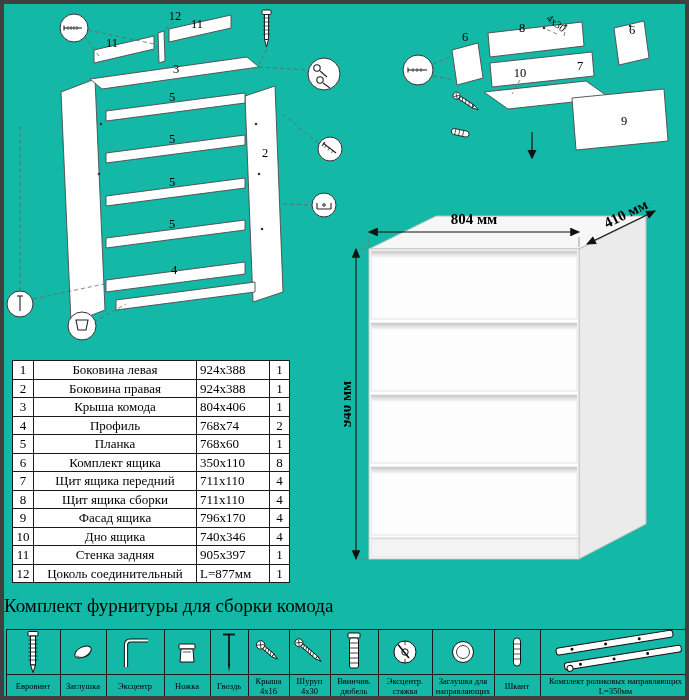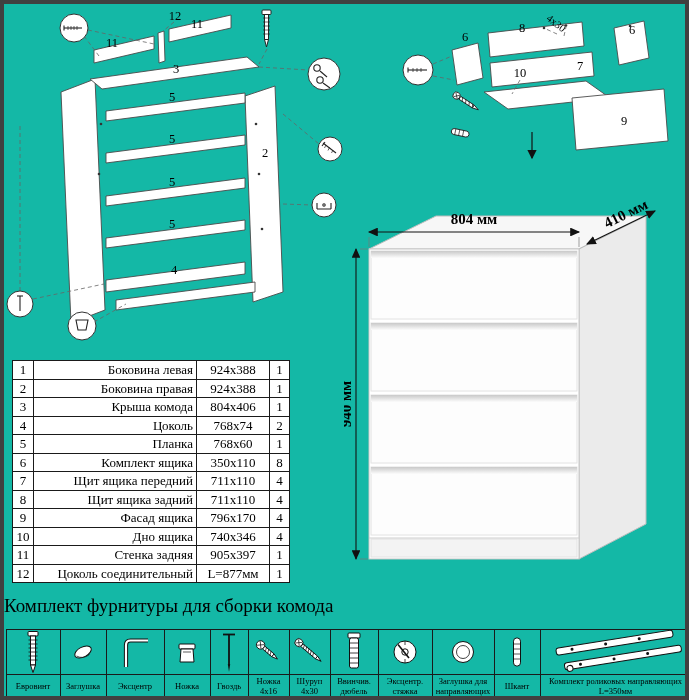--- a/index.html
+++ b/index.html
@@ -5,22 +5,22 @@
   *{box-sizing:border-box;margin:0;padding:0}
   html,body{background:#fff}
   .sheet{position:relative;width:689px;height:700px;background:#14b8a6;border:4px solid #404040;
          font-family:"Liberation Serif",serif;color:#000;overflow:hidden}
   .abs{position:absolute}
 
   
   .parts-table{position:absolute;left:8px;top:356px;border-collapse:collapse;background:#fff}
   .parts-table td{border:1px solid #1a1a1a;height:18.5px;padding:0 3px;font-size:13px;line-height:1;white-space:nowrap}
   .c-num{width:21px;text-align:center}
-  .c-name{width:163px;text-align:right}
-  .c-size{width:73px;text-align:center}
+  .c-name{width:163px;text-align:center}
+  .c-size{width:73px;}
   .c-qty{width:20px;text-align:center}
   .indent{padding-left:16px}
 
   
   .hw-section{position:absolute;left:0;top:591px;width:689px}
   .hw-title{font-size:19px;text-align:left;margin-bottom:3px;font-weight:normal}
   .hw-table{border-collapse:collapse;table-layout:fixed;margin:12px auto}
   .hw-table td{border:1px solid #1a1a1a;text-align:center;vertical-align:middle;padding:0;overflow:hidden}
   .hw-icon-cell{height:45px}
   .hw-name-cell{height:24px;font-size:8.5px;line-height:1.15;padding:1px}
@@ -240,21 +240,21 @@
         <td class="c-qty">1</td>
       </tr>
       <tr>
         <td class="c-num">3</td>
         <td class="c-name">Крыша комода</td>
         <td class="c-size">804х406</td>
         <td class="c-qty">1</td>
       </tr>
       <tr>
         <td class="c-num">4</td>
-        <td class="c-name indent">Цоколь</td>
+        <td class="c-name indent">Профиль</td>
         <td class="c-size">768х74</td>
         <td class="c-qty">2</td>
       </tr>
       <tr>
         <td class="c-num">5</td>
         <td class="c-name indent">Планка</td>
         <td class="c-size">768х60</td>
         <td class="c-qty">1</td>
       </tr>
       <tr>
@@ -264,21 +264,21 @@
         <td class="c-qty">8</td>
       </tr>
       <tr>
         <td class="c-num">7</td>
         <td class="c-name">Щит ящика передний</td>
         <td class="c-size">711х110</td>
         <td class="c-qty">4</td>
       </tr>
       <tr>
         <td class="c-num">8</td>
-        <td class="c-name">Щит ящика задний</td>
+        <td class="c-name">Щит ящика сборки</td>
         <td class="c-size">711х110</td>
         <td class="c-qty">4</td>
       </tr>
       <tr>
         <td class="c-num">9</td>
         <td class="c-name">Фасад ящика</td>
         <td class="c-size">796х170</td>
         <td class="c-qty">4</td>
       </tr>
       <tr>
@@ -435,21 +435,21 @@
               </g>
             </svg>
           </td>
         </tr>
         <tr>
           <td class="hw-name-cell">Евровинт</td>
           <td class="hw-name-cell">Заглушка</td>
           <td class="hw-name-cell">Эксцентр</td>
           <td class="hw-name-cell">Ножка</td>
           <td class="hw-name-cell">Гвоздь</td>
-          <td class="hw-name-cell">Ножка 4х16</td>
+          <td class="hw-name-cell">Крыша 4х16</td>
           <td class="hw-name-cell">Шуруп 4х30</td>
           <td class="hw-name-cell">Ввинчив. дюбель</td>
           <td class="hw-name-cell">Эксцентр. стяжка</td>
           <td class="hw-name-cell">Заглушка для направляющих</td>
           <td class="hw-name-cell">Шкант</td>
           <td class="hw-name-cell">Комплект роликовых направляющих L=350мм</td>
         </tr>
         <tr>
           <td class="hw-qty-cell">20</td>
           <td class="hw-qty-cell">4</td>

